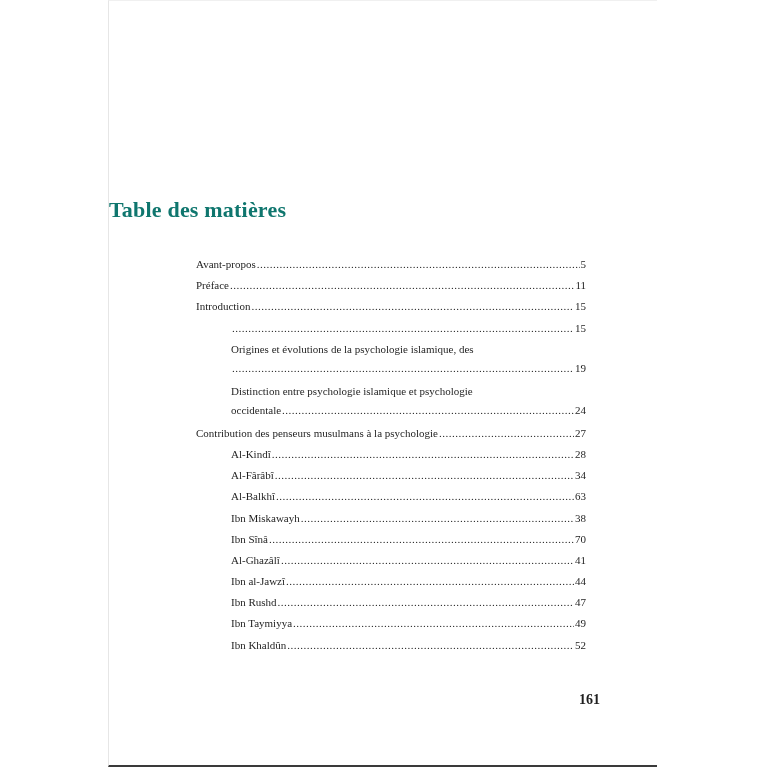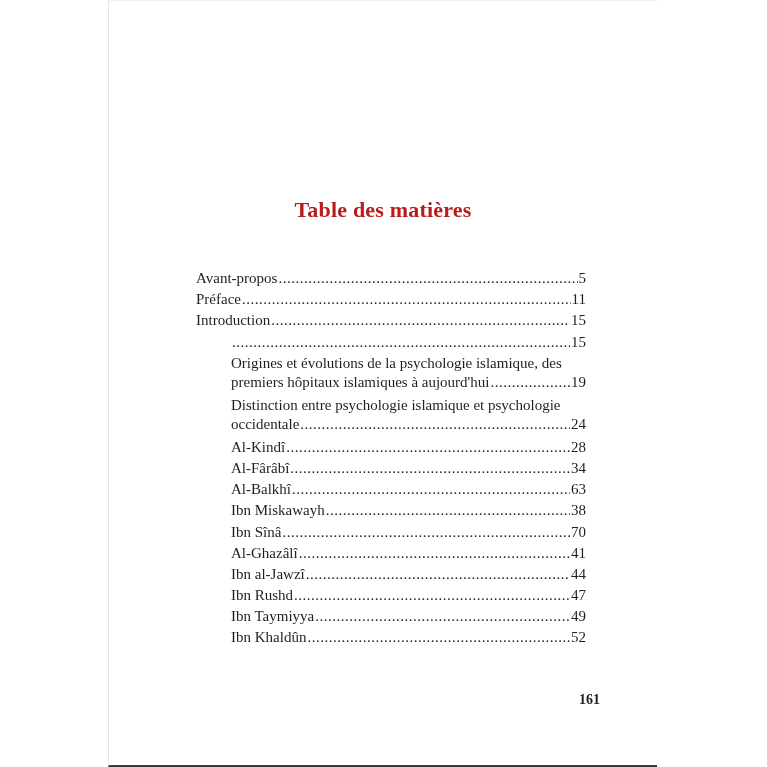--- a/index.html
+++ b/index.html
@@ -1,23 +1,23 @@
 <!DOCTYPE html>
 <html><head>
 <meta charset="utf-8">
 <style>
   html, body { margin:0; padding:0; background:#ffffff; }
   body { width:767px; height:767px; position:relative; overflow:hidden;
          font-family:"Liberation Serif", "DejaVu Serif", serif; color:#1f1f1f; }
   .page { position:absolute; left:108px; top:0; width:548px; height:764px;
           background:#fff; border-left:1px solid #e6e6e6; border-top:1px solid #f0f0f0;
           border-bottom:2px solid #3a3a3a; }
-  .title { position:absolute; left:0; width:100%; top:196px; text-align:center;
-           font-weight:bold; font-size:22px; letter-spacing:0.2px; color:#b91c1c; }
-  .toc { position:absolute; left:87px; top:267px; width:390px; font-size:15px; }
+  .title { position:absolute; left:0; width:100%; top:196px; text-align:left;
+           font-weight:bold; font-size:22px; letter-spacing:0.2px; color:#0f766e; }
+  .toc { position:absolute; left:87px; top:253px; width:390px; font-size:11px; }
   .row { display:flex; align-items:baseline; height:21.2px; line-height:21.2px; white-space:nowrap; }
   .row.l2 { padding-left:35px; }
   .row.multi { height:auto; display:block; line-height:19px; padding-top:1px; padding-bottom:3px; white-space:normal; }
   .row .label { flex:0 0 auto; }
   .row .dots { flex:1 1 auto; overflow:hidden; margin:0 1px; }
   .row .dots::after { content:"........................................................................................................................................................................"; letter-spacing:0.5px; }
   .row .num { flex:0 0 auto; }
   .line { display:flex; align-items:baseline; white-space:nowrap; }
   .pagenum { position:absolute; left:470px; top:691px; font-weight:bold; font-size:14px;font-family:Liberation Serif, serif; }
 </style>
@@ -43,32 +43,36 @@
         <span class="dots"></span>
         <span class="num">15</span>
     </div>
     <div class="row l2">
         <span class="dots"></span>
         <span class="num">15</span>
     </div>
     <div class="row l2 multi">
       <div>Origines et évolutions de la psychologie islamique, des</div>
       <div class="line">
-          <span class="label">premiers hôpitaux islamiques à aujourd'hui</span>
           <span class="dots" style="flex:1 1 auto;overflow:hidden;margin:0 1px;"></span>
           <span class="num">19</span>
         </div>
     </div>
     <div class="row l2 multi">
       <div>Distinction entre psychologie islamique et psychologie</div>
       <div class="line">
           <span class="label">occidentale</span>
           <span class="dots" style="flex:1 1 auto;overflow:hidden;margin:0 1px;"></span>
           <span class="num">24</span>
         </div>
+    </div>
+    <div class="row">
+      <span class="label">Contribution des penseurs musulmans à la psychologie</span>
+        <span class="dots"></span>
+        <span class="num">27</span>
     </div>
     <div class="row l2">
       <span class="label">Al-Kindî</span>
         <span class="dots"></span>
         <span class="num">28</span>
     </div>
     <div class="row l2">
       <span class="label">Al-Fârâbî</span>
         <span class="dots"></span>
         <span class="num">34</span>

